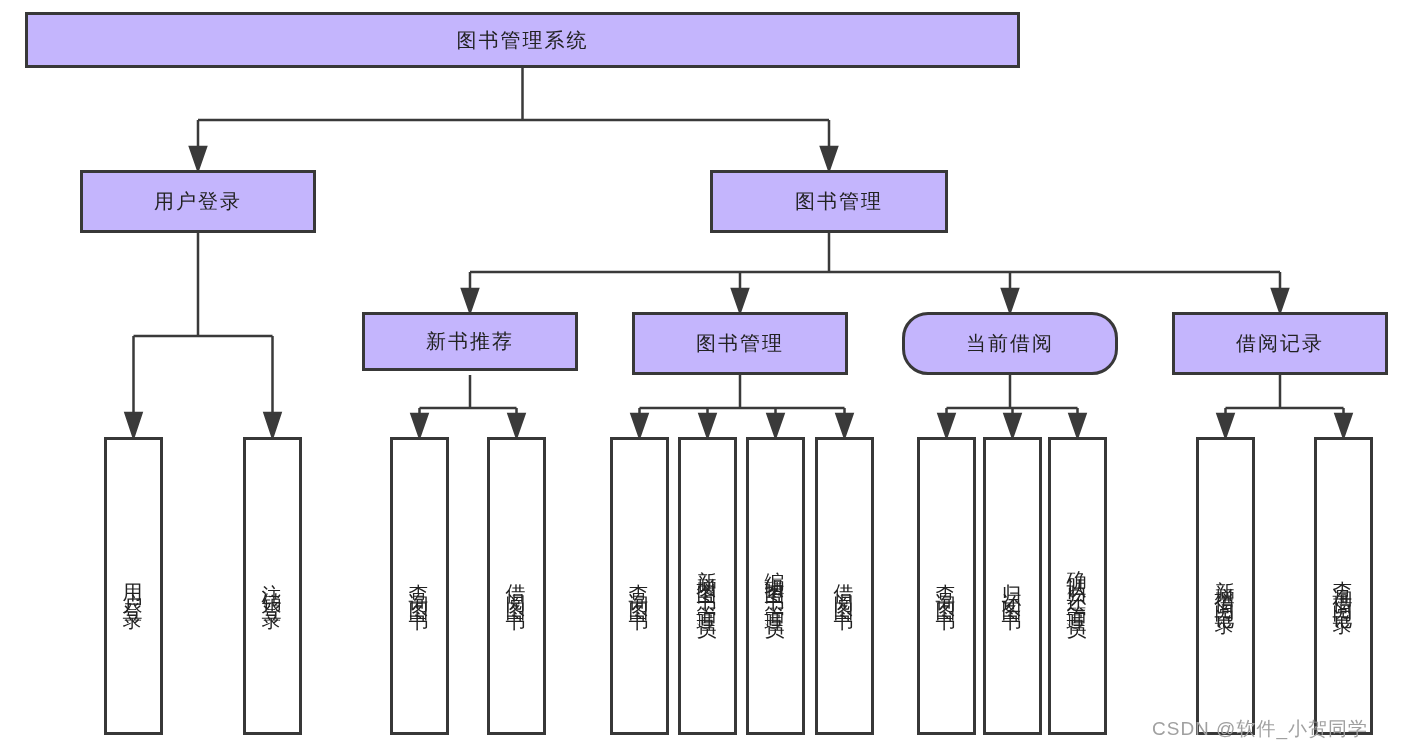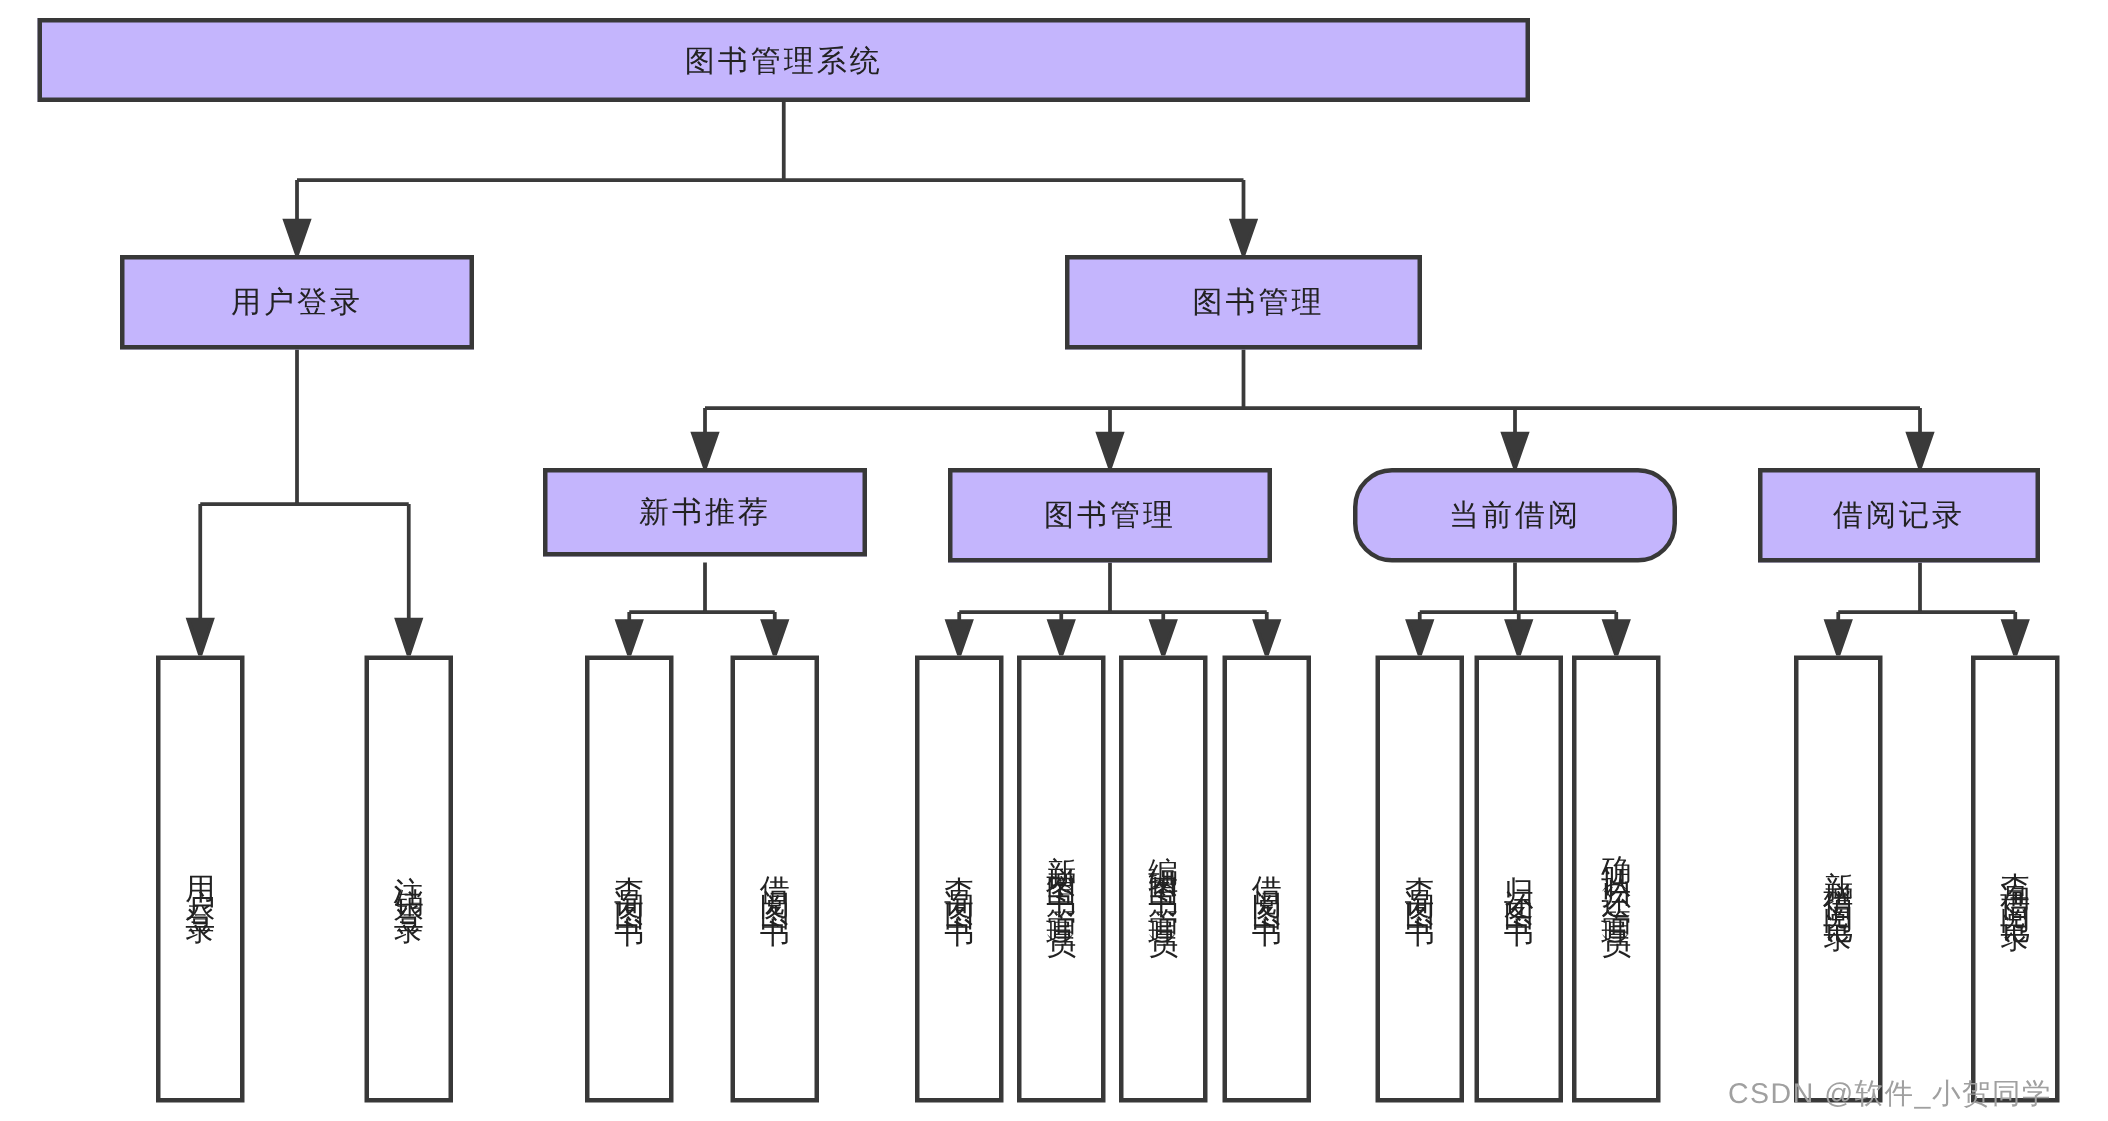--- a/index.html
+++ b/index.html
@@ -137,21 +137,21 @@
 
   <div class="hbox" style="left:362px; top:312px; width:216px; height:59px;">
     <span>新书推荐</span>
   </div>
   <div class="hbox" style="left:632px; top:312px; width:216px; height:63px;">
     <span>图书管理</span>
   </div>
   <div class="hbox" style="left:902px; top:312px; width:216px; height:63px;border-radius:26px;">
     <span>当前借阅</span>
   </div>
-  <div class="hbox" style="left:1172px; top:312px; width:188px; height:63px;">
+  <div class="hbox" style="left:1172px; top:312px; width:216px; height:63px;">
     <span>借阅记录</span>
   </div>
 
   <div class="vbox" style="left:104px;">
     <span class="vtext">用户登录</span>
   </div>
   <div class="vbox" style="left:243px;">
     <span class="vtext">注销登录</span>
   </div>
 

